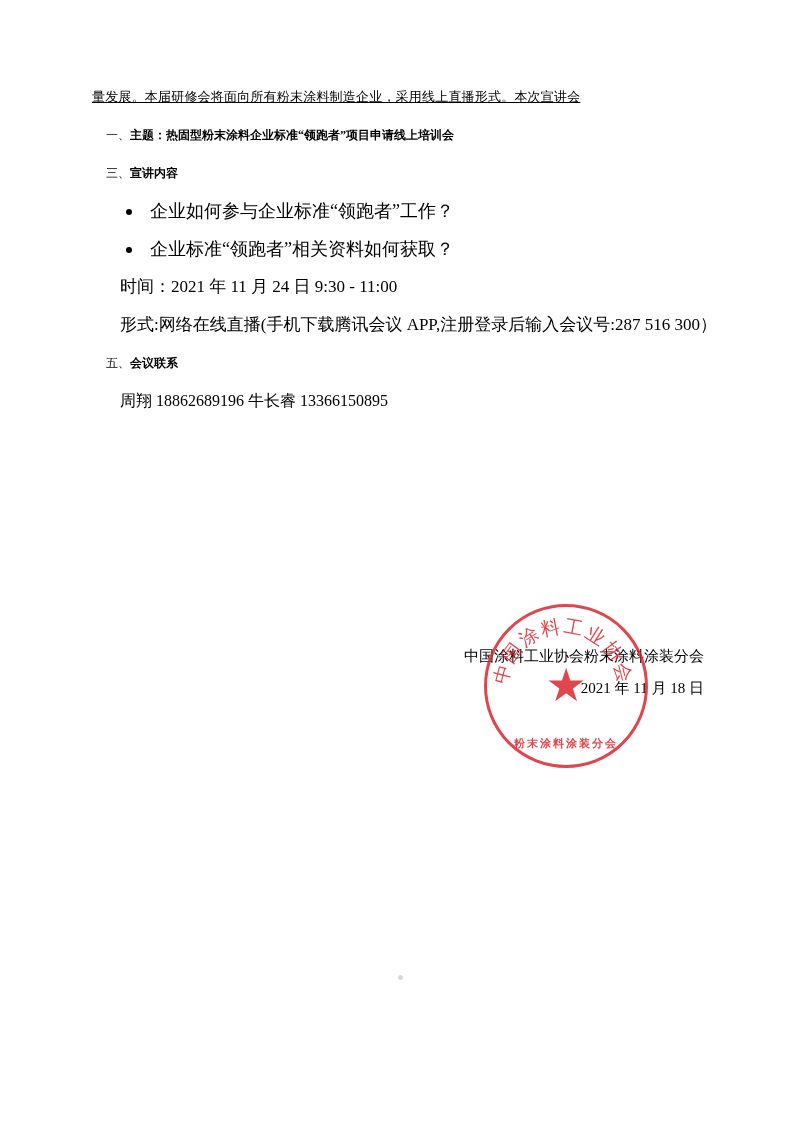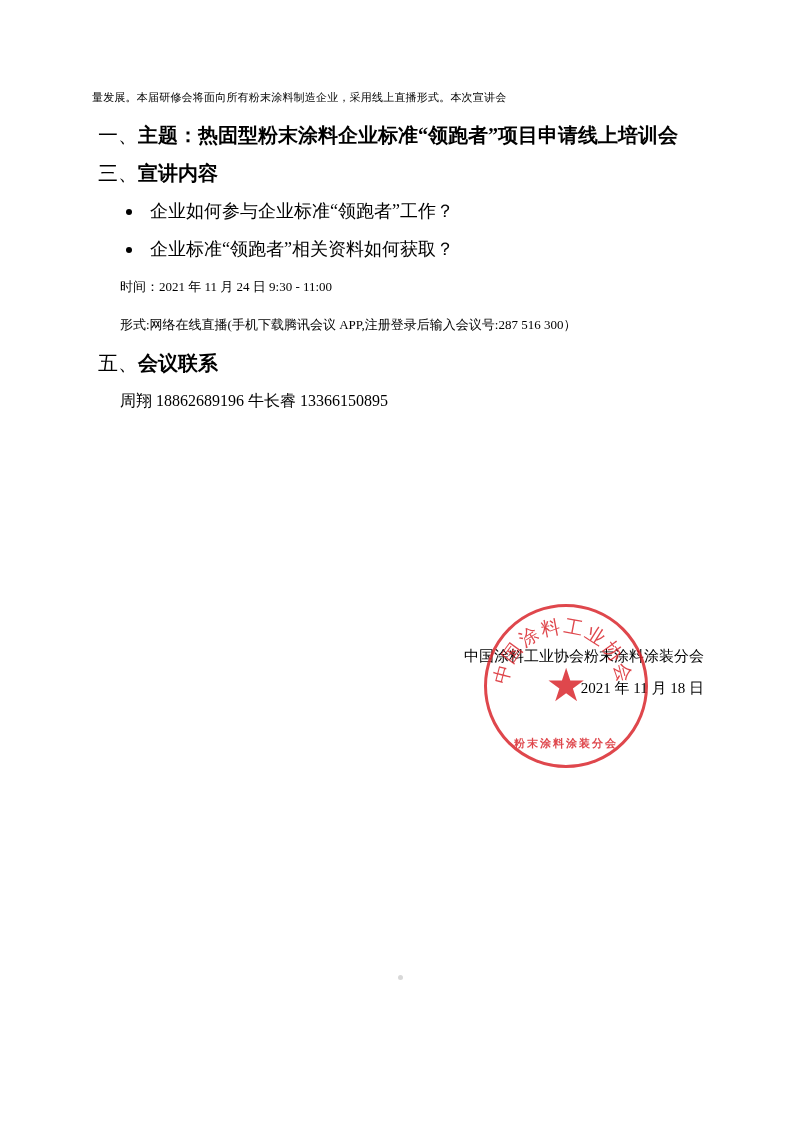--- a/index.html
+++ b/index.html
@@ -16,32 +16,33 @@
     overflow: hidden;
   }
   .page {
     position: relative;
     width: 800px;
     height: 1131px;
     box-sizing: border-box;
     padding: 78px 96px 0 92px;
   }
   .para {
-    font-size: 11px;
+    font-size: 13px;
     line-height: 38px;
     text-align: justify;
     letter-spacing: 0.2px;
+    text-decoration: underline;
   }
   .para-indent {
     text-indent: 0;
   }
   .section-line {
-    font-size: 20px;
-    line-height: 38px;
-    margin-left: 0px;
+    font-size: 12px;
+    line-height: 38px;
+    margin-left: 8px;
     white-space: nowrap;
   }
   .section-line .num {
     margin-left: 6px;
   }
   .bold {
     font-weight: bold;
   }
   .bullets {
     margin: 0;
@@ -59,21 +60,21 @@
     content: "";
     position: absolute;
     left: 34px;
     top: 17px;
     width: 6px;
     height: 6px;
     border-radius: 50%;
     background: #000;
   }
   .sub-line {
-    font-size: 13px;
+    font-size: 17px;
     line-height: 38px;
     padding-left: 28px;
     white-space: nowrap;
   }
   .contact-line {
     font-size: 16px;
     line-height: 38px;
     padding-left: 28px;
     white-space: nowrap;
   }

